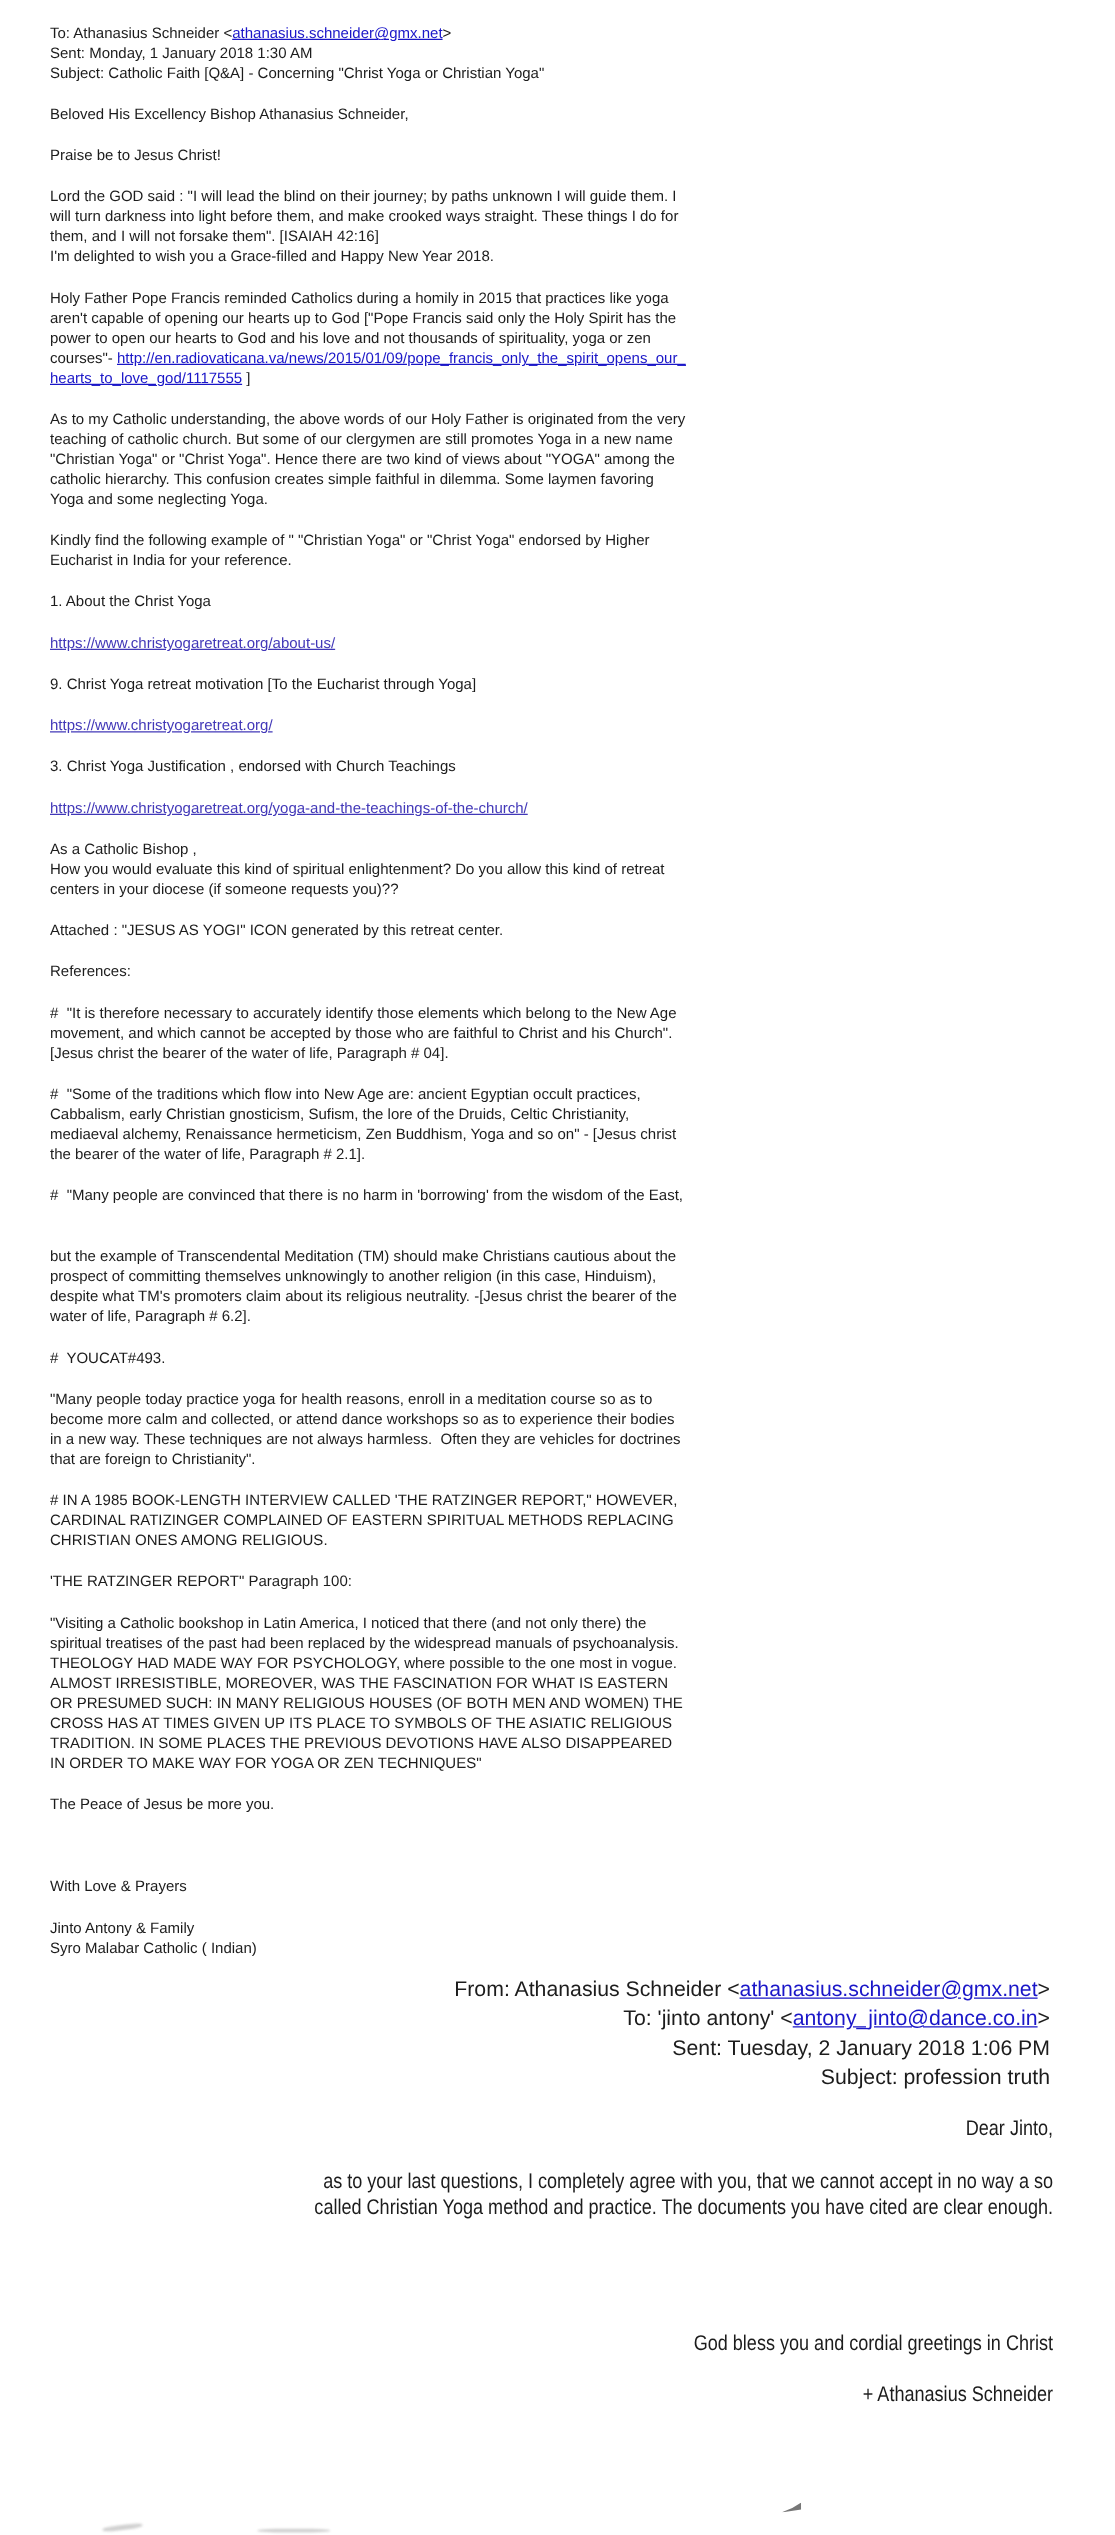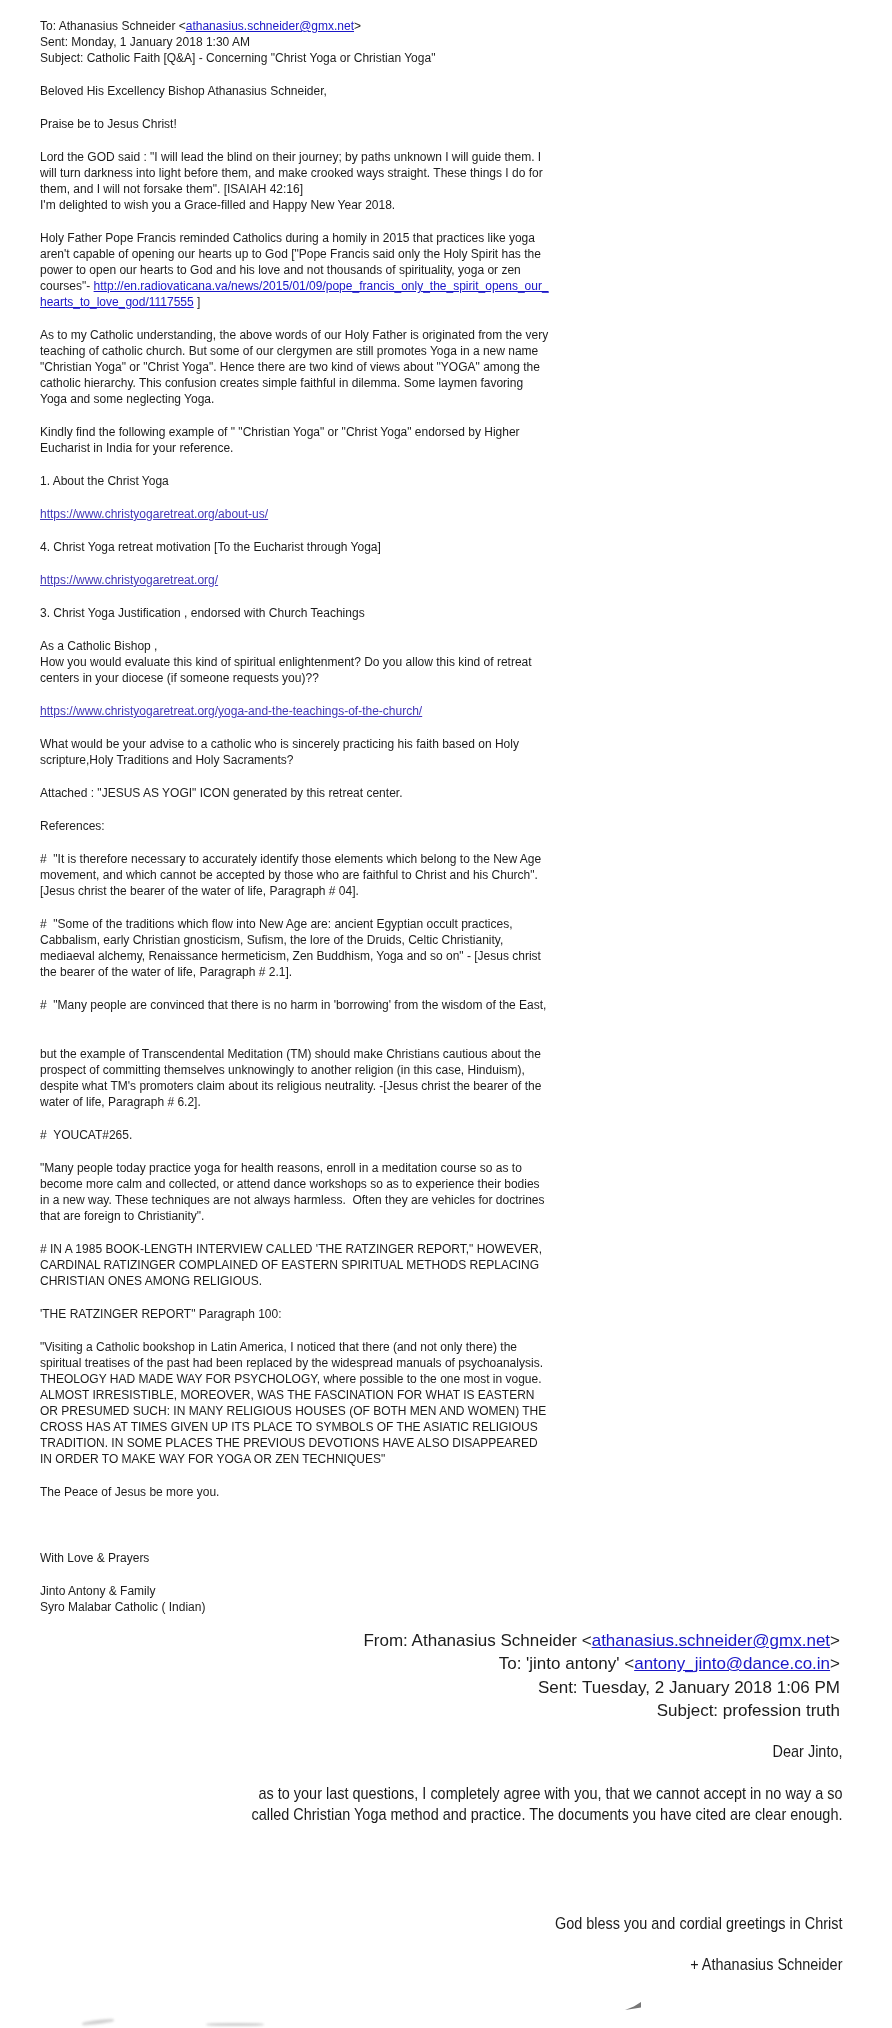--- a/index.html
+++ b/index.html
@@ -73,34 +73,32 @@
 catholic hierarchy. This confusion creates simple faithful in dilemma. Some laymen favoring
 Yoga and some neglecting Yoga.</div>
 
   <div class="p">Kindly find the following example of " "Christian Yoga" or "Christ Yoga" endorsed by Higher
 Eucharist in India for your reference.</div>
 
   <div class="p">1. About the Christ Yoga</div>
 
   <div class="p"><a class="lnk alt">https://www.christyogaretreat.org/about-us/</a></div>
 
-  <div class="p">4. Christ Yoga retreat motivation [To the Eucharist through Yoga]</div>
+  <div class="p">9. Christ Yoga retreat motivation [To the Eucharist through Yoga]</div>
 
   <div class="p"><a class="lnk alt">https://www.christyogaretreat.org/</a></div>
 
   <div class="p">3. Christ Yoga Justification , endorsed with Church Teachings</div>
 
+  <div class="p"><a class="lnk alt">https://www.christyogaretreat.org/yoga-and-the-teachings-of-the-church/</a></div>
+
   <div class="p">As a Catholic Bishop ,
 How you would evaluate this kind of spiritual enlightenment? Do you allow this kind of retreat
 centers in your diocese (if someone requests you)??</div>
 
-  <div class="p"><a class="lnk alt">https://www.christyogaretreat.org/yoga-and-the-teachings-of-the-church/</a></div>
-
-  <div class="p">What would be your advise to a catholic who is sincerely practicing his faith based on Holy
-scripture,Holy Traditions and Holy Sacraments?</div>
 
 
   <div class="p">Attached : "JESUS AS YOGI" ICON generated by this retreat center.</div>
 
   <div class="p">References:</div>
 
   <div class="p">#  "It is therefore necessary to accurately identify those elements which belong to the New Age
 movement, and which cannot be accepted by those who are faithful to Christ and his Church".
 [Jesus christ the bearer of the water of life, Paragraph # 04].</div>
 
@@ -109,21 +107,21 @@
 mediaeval alchemy, Renaissance hermeticism, Zen Buddhism, Yoga and so on" - [Jesus christ
 the bearer of the water of life, Paragraph # 2.1].</div>
 
   <div class="p mb2">#  "Many people are convinced that there is no harm in 'borrowing' from the wisdom of the East,</div>
 
   <div class="p">but the example of Transcendental Meditation (TM) should make Christians cautious about the
 prospect of committing themselves unknowingly to another religion (in this case, Hinduism),
 despite what TM's promoters claim about its religious neutrality. -[Jesus christ the bearer of the
 water of life, Paragraph # 6.2].</div>
 
-  <div class="p">#  YOUCAT#265.</div>
+  <div class="p">#  YOUCAT#493.</div>
 
   <div class="p">"Many people today practice yoga for health reasons, enroll in a meditation course so as to
 become more calm and collected, or attend dance workshops so as to experience their bodies
 in a new way. These techniques are not always harmless.  Often they are vehicles for doctrines
 that are foreign to Christianity".</div>
 
   <div class="p"># IN A 1985 BOOK-LENGTH INTERVIEW CALLED 'THE RATZINGER REPORT," HOWEVER,
 CARDINAL RATIZINGER COMPLAINED OF EASTERN SPIRITUAL METHODS REPLACING
 CHRISTIAN ONES AMONG RELIGIOUS.</div>
 

